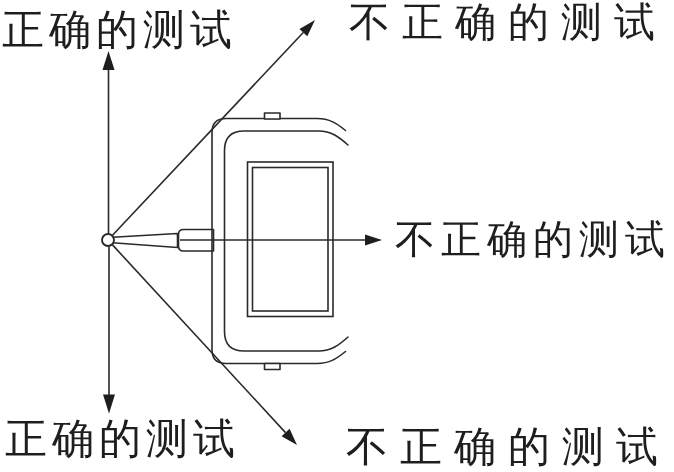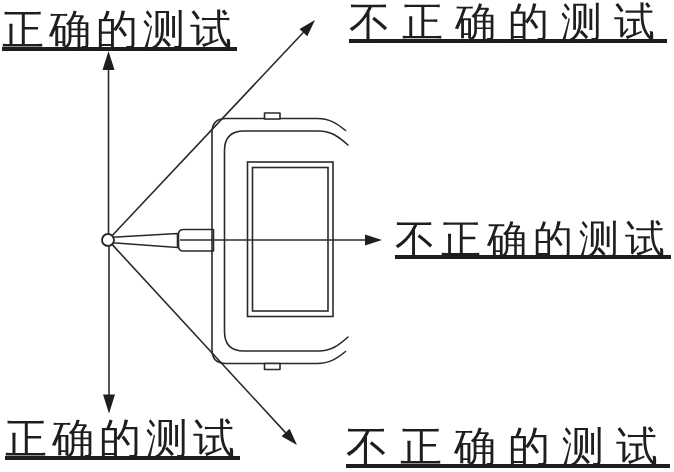--- a/index.html
+++ b/index.html
@@ -19,21 +19,20 @@
     position: absolute;
     left: 0;
     top: 0;
   }
   .label {
     position: absolute;
     color: #1e1e1e;
     line-height: 1.0;
     white-space: nowrap;
     font-family: "Liberation Serif", "DejaVu Serif", serif;
-    text-decoration: underline;
   }
   .label-top-left     { left: 2px;   top: 9px;   font-size: 42px; letter-spacing: 5px; }
   .label-top-right    { left: 349px; top: 2px;   font-size: 41px; letter-spacing: 12px; }
   .label-middle-right { left: 395px; top: 220px; font-size: 40px; letter-spacing: 6px; }
   .label-bottom-left  { left: 5px;   top: 418px; font-size: 42px; letter-spacing: 5px; }
   .label-bottom-right { left: 346px; top: 426px; font-size: 42px; letter-spacing: 12px; }
 
   .outline {
     fill: none;
     stroke: #2a2a2a;

